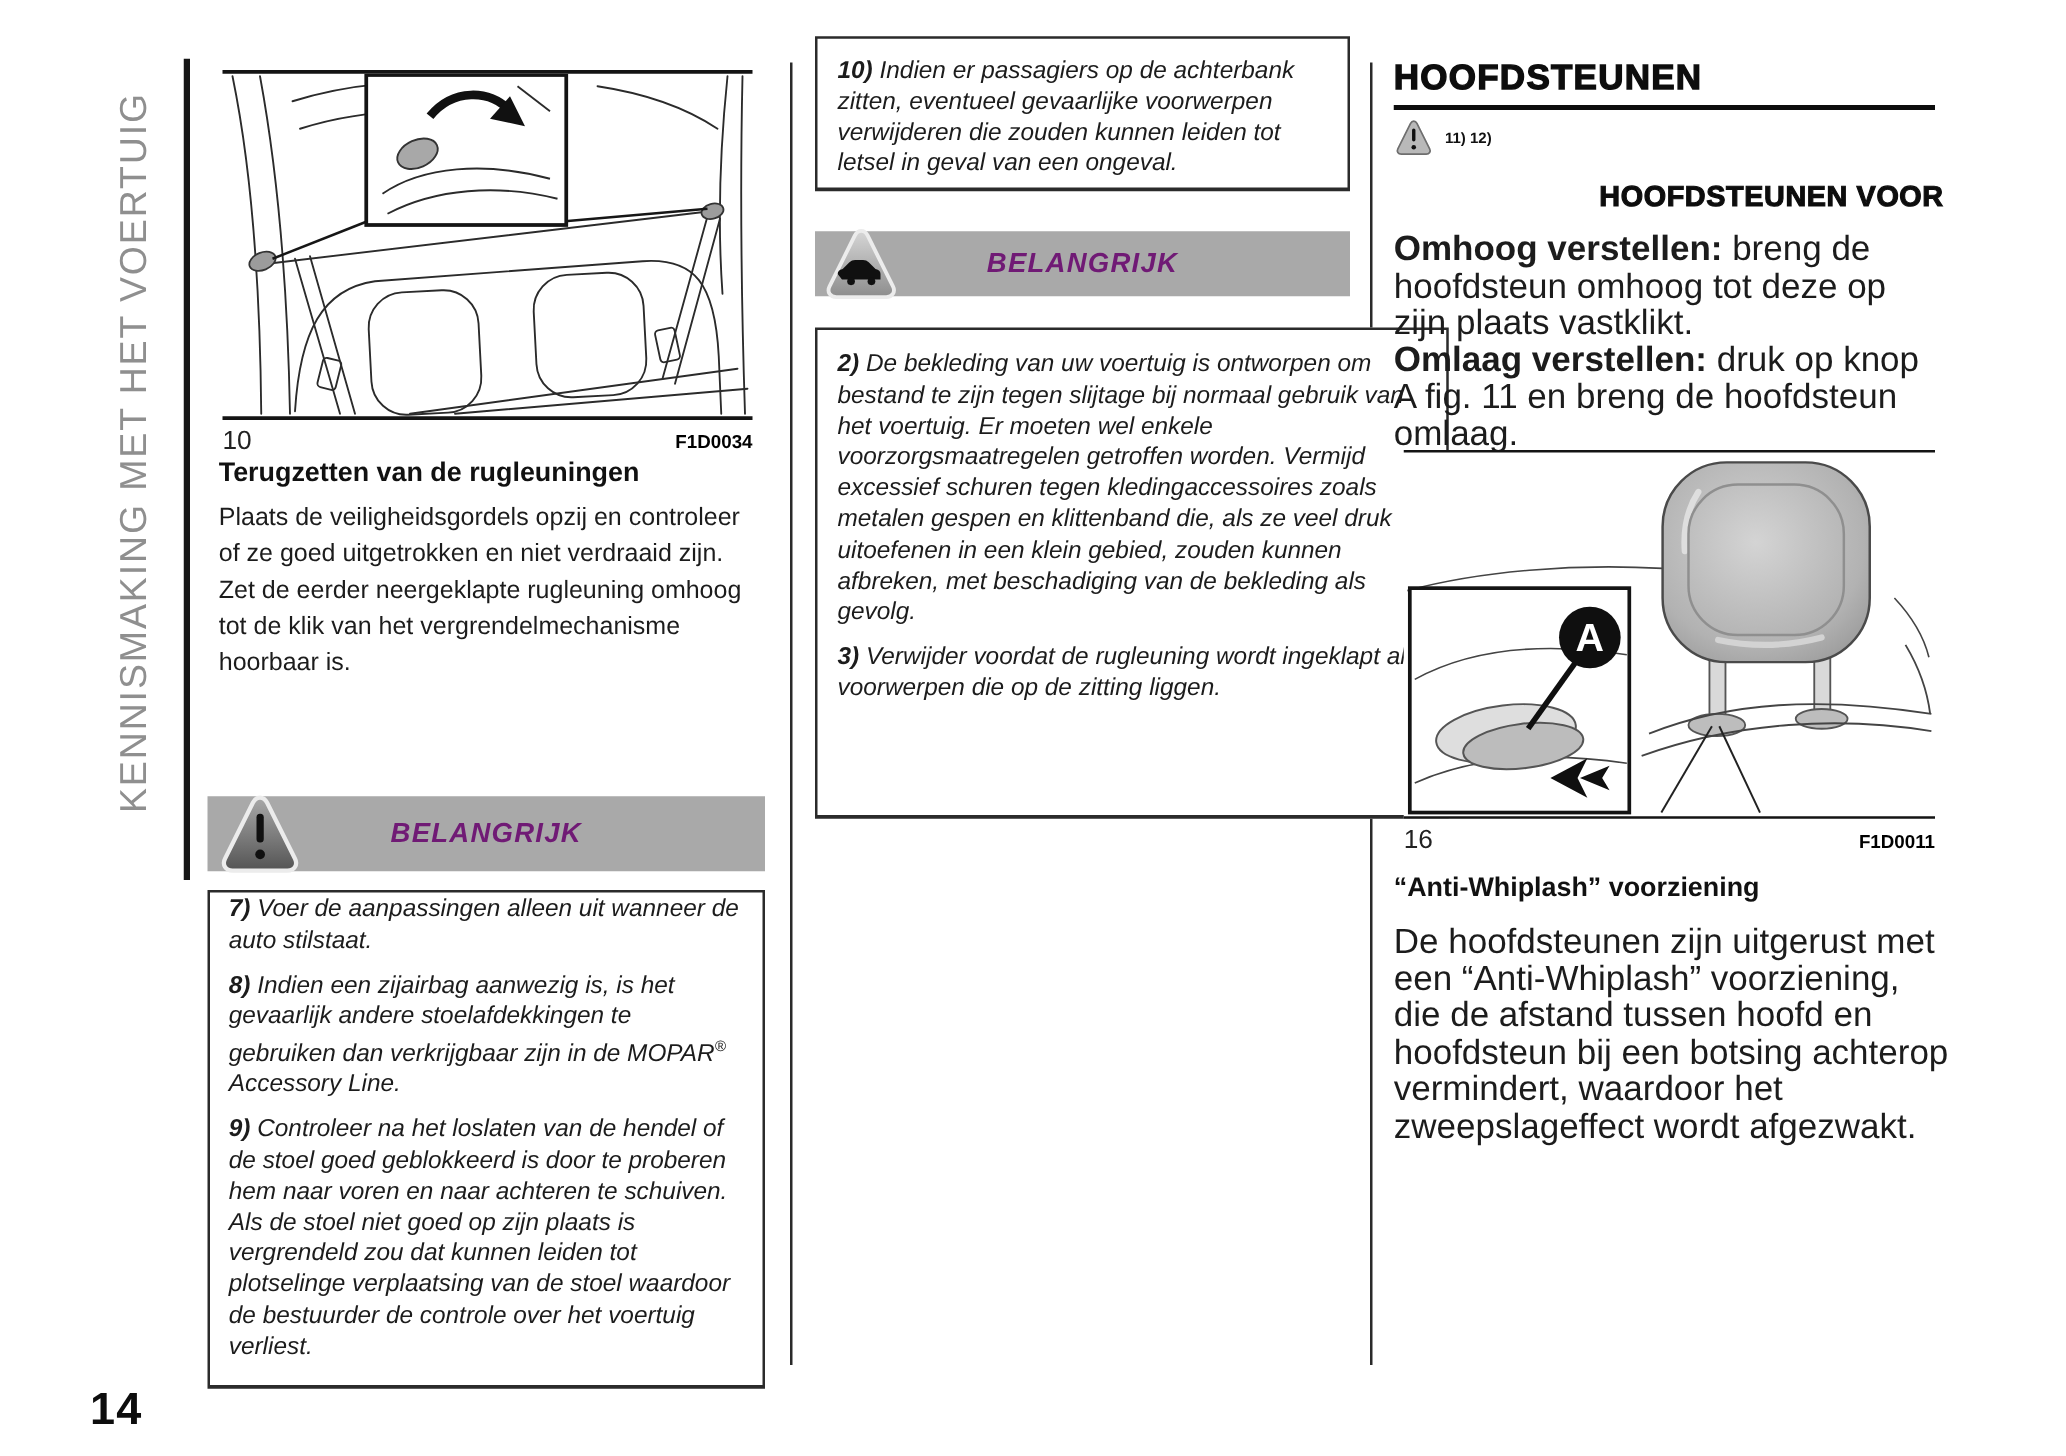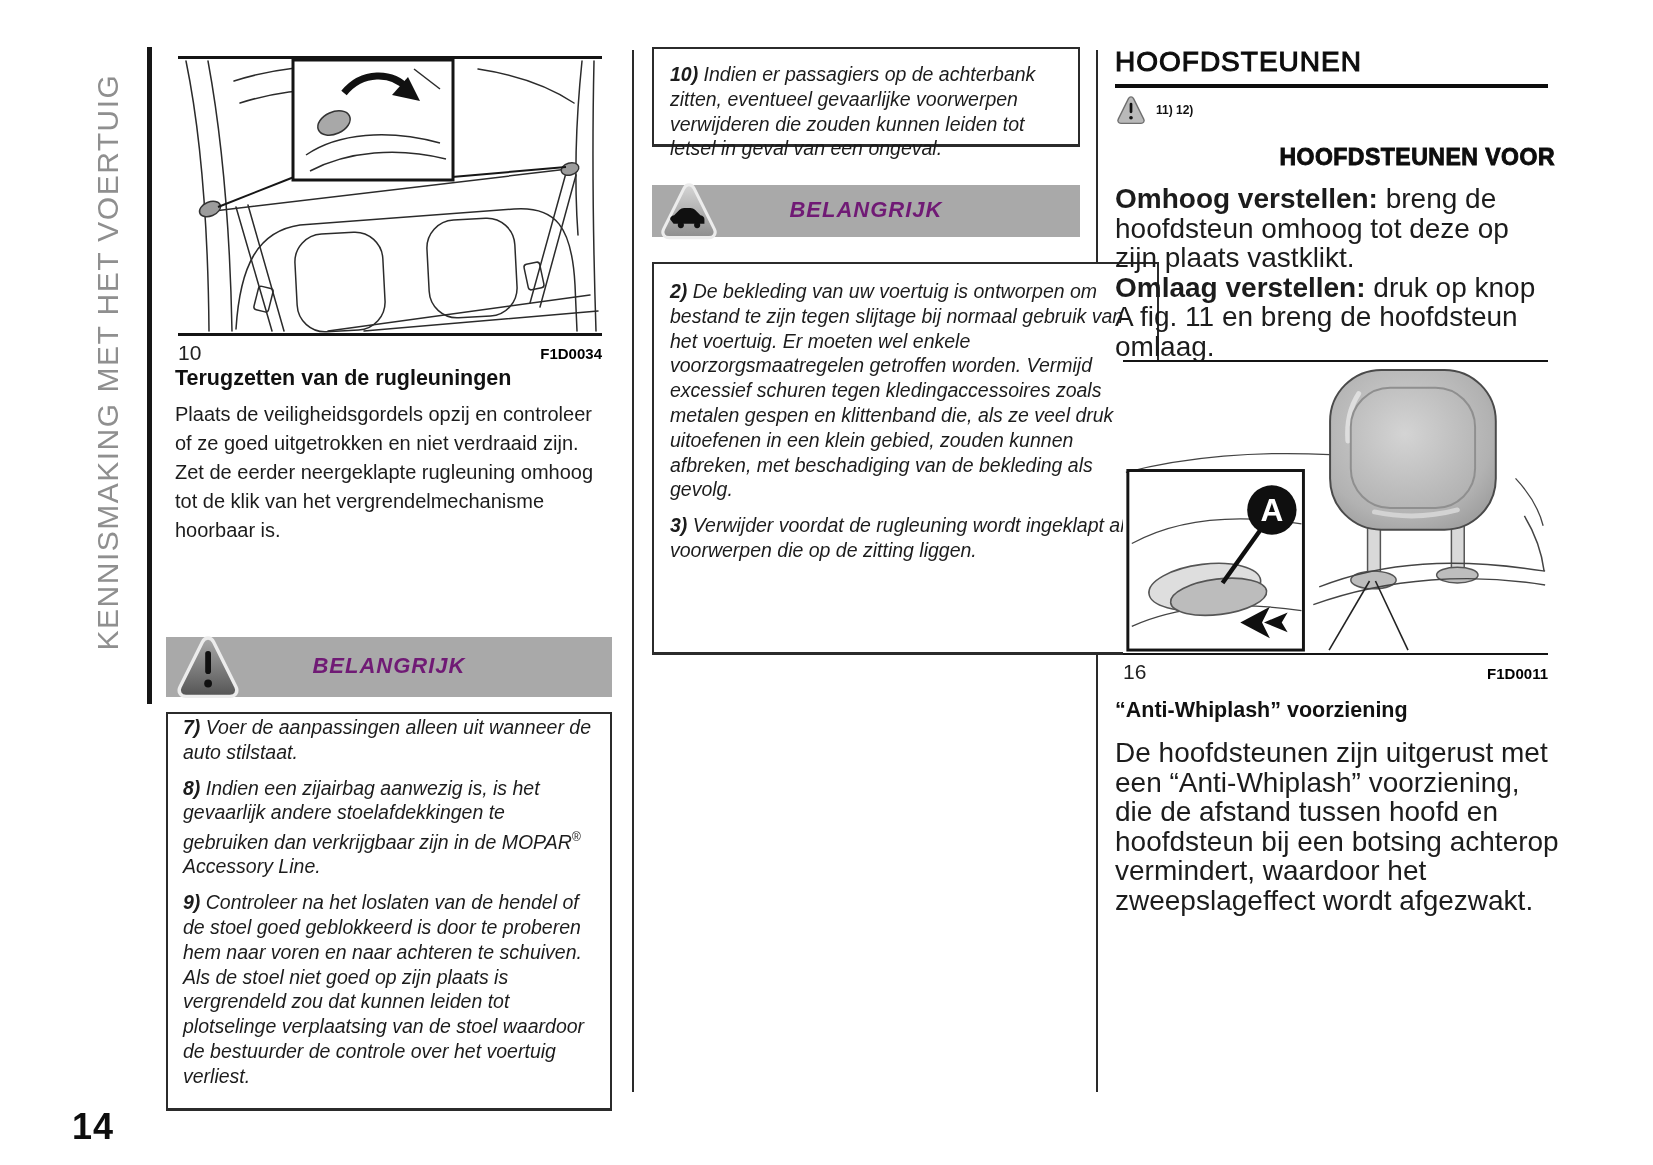--- a/index.html
+++ b/index.html
@@ -47,31 +47,31 @@
     text-align:center;color:#701a75;font-weight:bold;font-style:italic;
     font-size:22px;letter-spacing:1px;
   }
   .tri-wrap{position:absolute;}
   .lc-bar .tri-wrap{left:10px;top:-4px;width:64px;height:68px;}
   .mc-bar .tri-wrap{left:8px;top:-4px;width:58px;height:60px;}
   .tri-wrap svg{display:block;width:100%;height:100%;}
 
   .note-box{position:absolute;border:2px solid #2b2b2b;background:#fff;}
   .lc-box{left:166px;top:712px;width:446px;height:399px;padding:1px 15px;border-bottom-width:3px;}
-  .mc-box1{left:652px;top:47px;width:428px;height:100px;padding:13px 16px;border-bottom-width:3px;}
+  .mc-box1{left:652px;top:29px;width:428px;height:124px;padding:13px 16px;border-bottom-width:3px;}
   .mc-box2{left:652px;top:262px;width:507px;height:393px;padding:15px 16px;border-bottom-width:3px;}
   .note{font-style:italic;font-size:19.5px;line-height:24.8px;color:#1c1c1c;margin-bottom:11px;}
   .note:last-child{margin-bottom:0;}
   .note b{font-style:italic;}
   .sup{vertical-align:super;font-size:0.62em;font-style:italic;}
 
   
   .rc-title{
     position:absolute;left:1115px;top:46px;width:440px;
-    font-size:28px;font-weight:normal;letter-spacing:1px;color:#0d0d0d;
+    font-size:28px;font-weight:bold;letter-spacing:1px;color:#0d0d0d;
     -webkit-text-stroke:1.1px #0d0d0d;
   }
   .rc-title-rule{position:absolute;left:1115px;top:84px;width:433px;height:4px;background:#0d0d0d;}
   .rc-warnrefs{position:absolute;left:1115px;top:95px;display:flex;align-items:center;gap:9px;}
   .rc-warnrefs .wicon{width:32px;height:30px;}
   .rc-warnrefs b{font-size:12px;color:#111;}
   .rc-subtitle{
     position:absolute;left:1115px;top:144px;width:440px;
     font-size:23px;font-weight:bold;letter-spacing:0.5px;color:#0d0d0d;text-align:right;
     -webkit-text-stroke:0.9px #0d0d0d;

